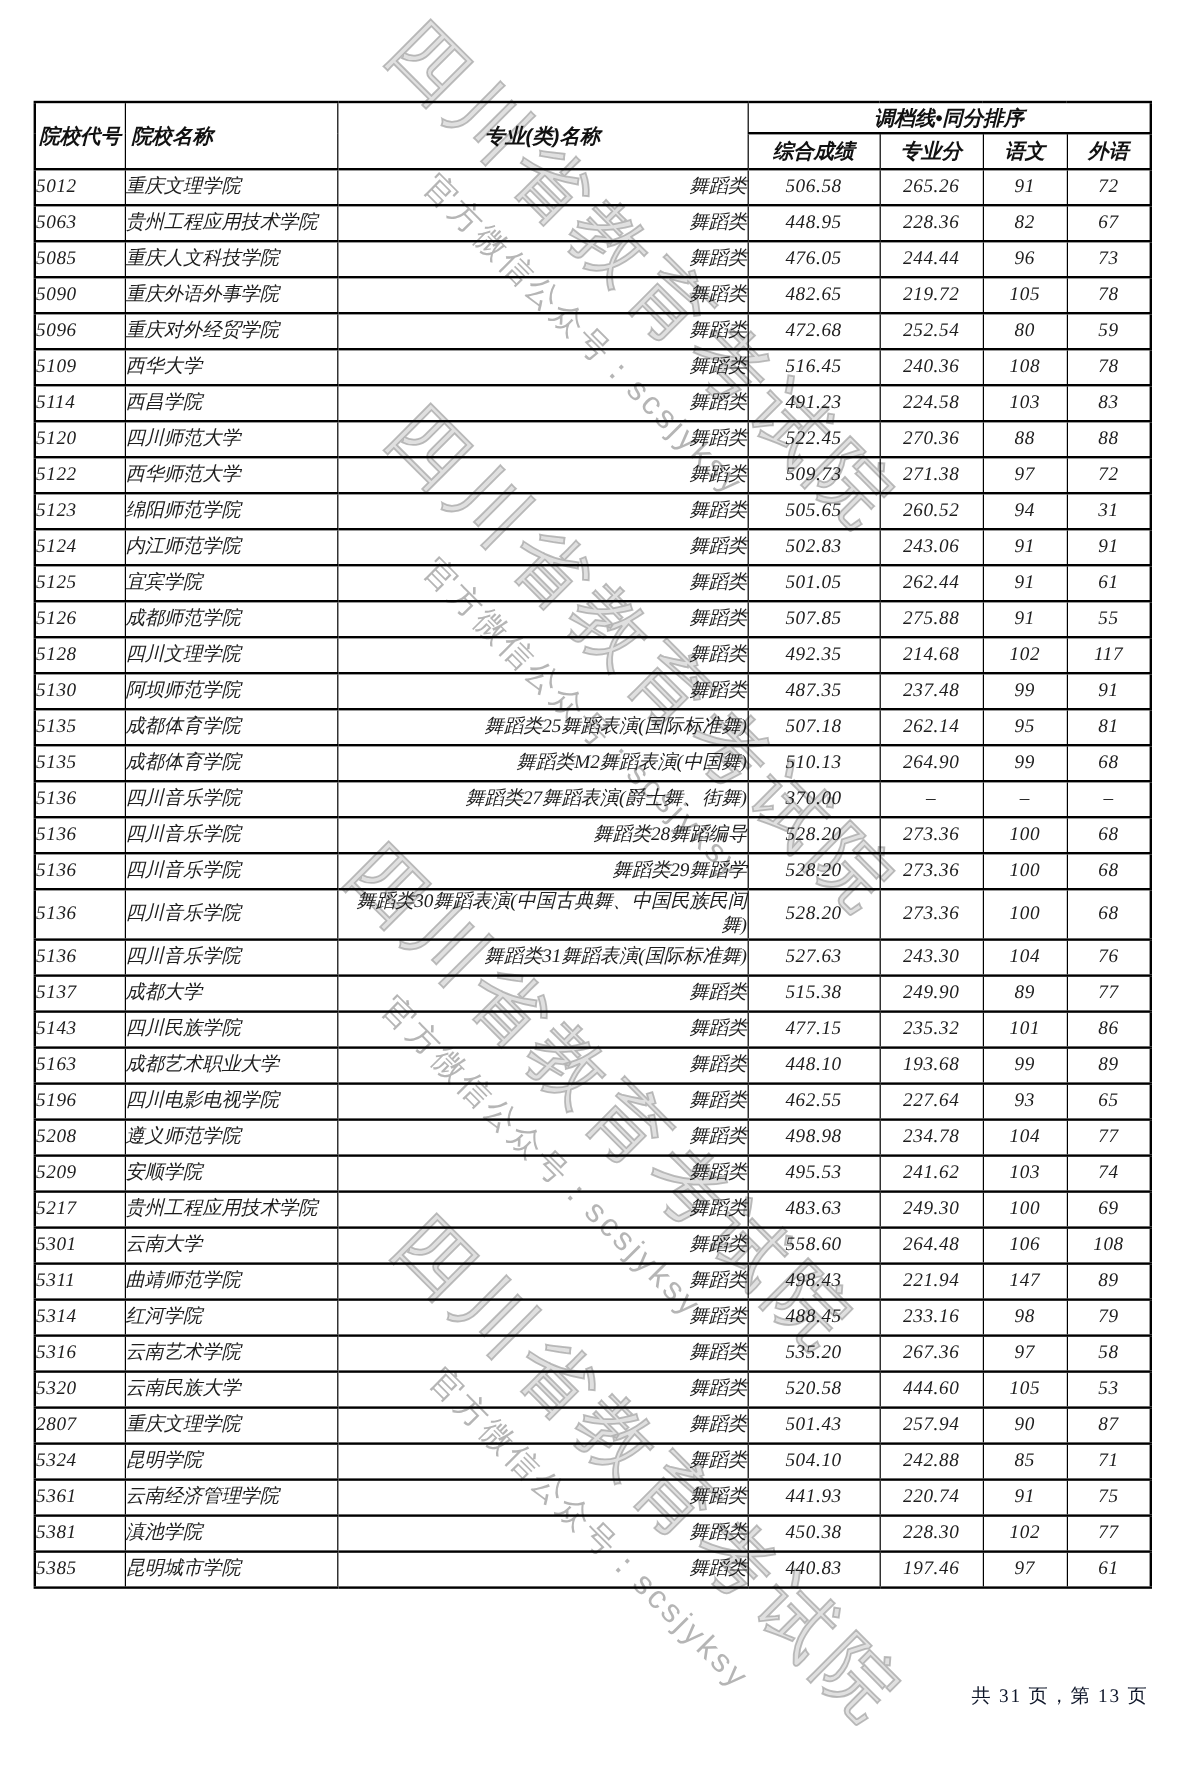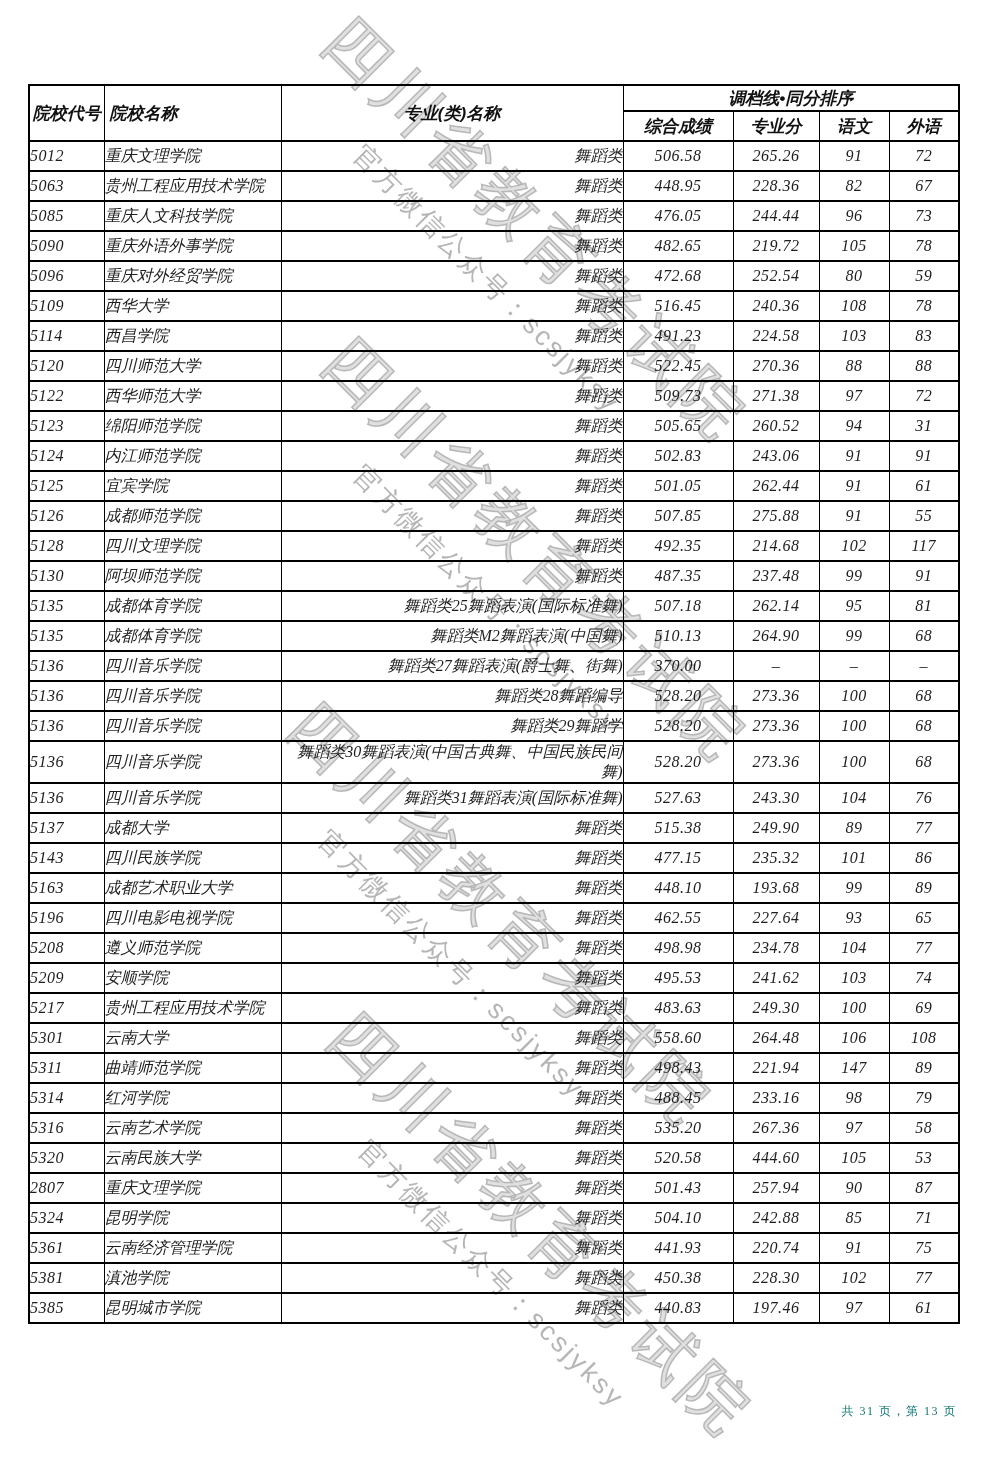--- a/index.html
+++ b/index.html
@@ -54,21 +54,21 @@
     vertical-align:middle; background:transparent;
   }
   td.c-code { text-align:left; letter-spacing:0.5px; }
   td.c-name { text-align:left; padding-left:5px; padding-right:3px; }
   td.c-major { text-align:right; padding-left:5px; padding-right:3px; }
   td.c-num { text-align:center; letter-spacing:0.5px; }
 
   
   .footer {
     position:absolute; right:30px; top:1403px; z-index:2;
-    font-size:12px; letter-spacing:1.5px; color:#0f766e;
+    font-size:16px; letter-spacing:1.5px; color:#0f172a;
   }
 </style>
 </head>
 <body>
 
 <div class="page">
 
   <div class="watermark-layer">
     <div class="wm wm1">
       <div class="wm-big">四川省教育考试院</div>

